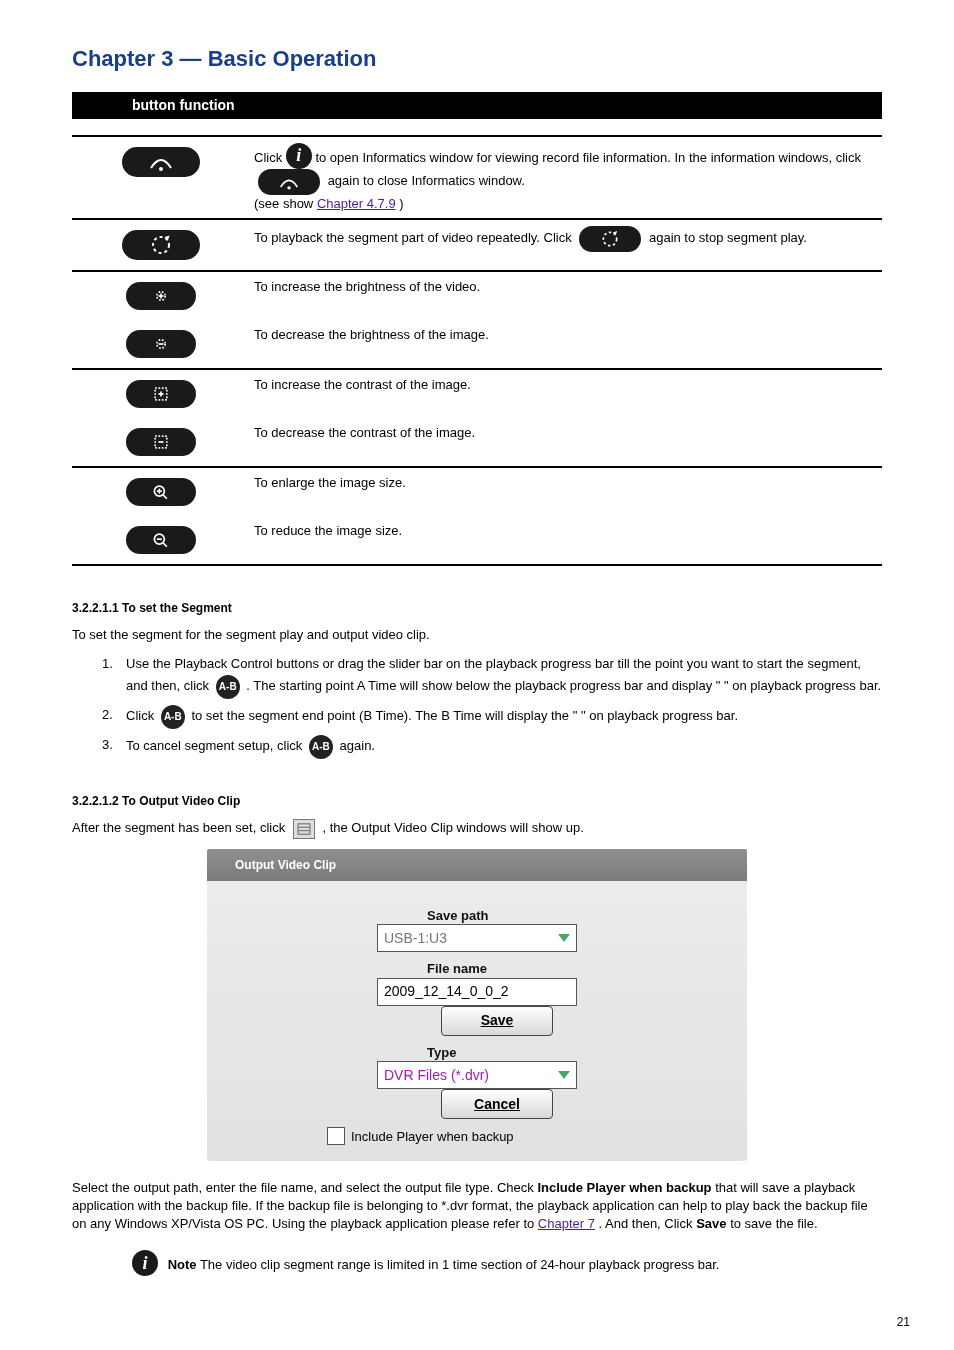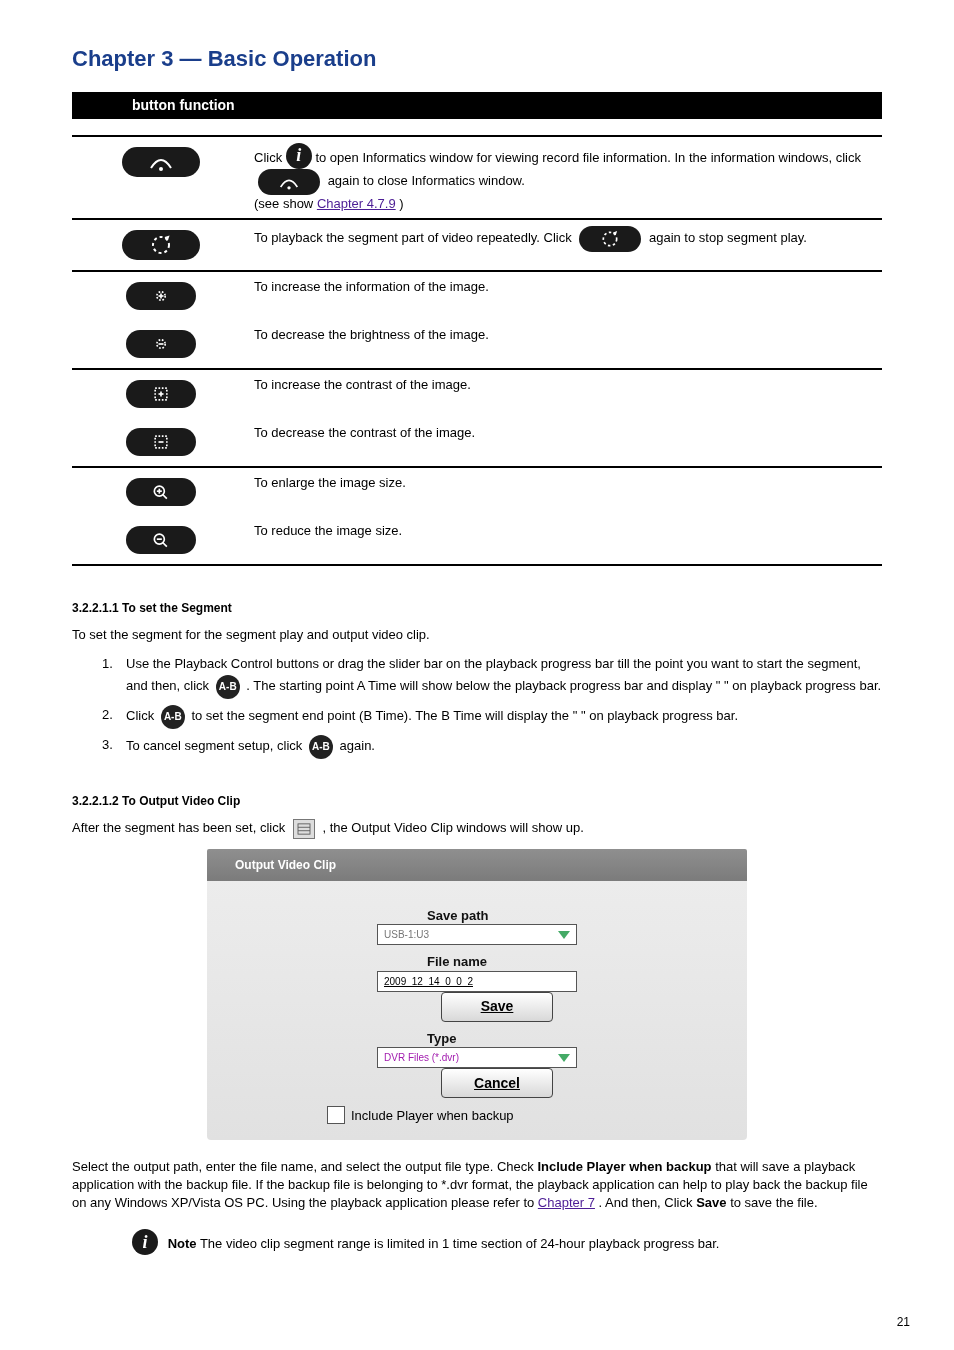--- a/index.html
+++ b/index.html
@@ -125,27 +125,27 @@
   .shot-body {
     background: linear-gradient(#ececec,#e1e1e1);
     padding: 18px 20px 16px 20px;
     border-radius: 0 0 4px 4px;
   }
   .shot-row {
     display:flex; align-items:center; margin:8px 0;flex-direction:column;
   }
   .shot-label { width:100px; font-weight:bold; color:#111; }
   .shot-select, .shot-input {
-    height:21px; border:1px solid #555; background:#fff;
-    padding:0 6px; font-size:10px; color:#333;
+    height:28px; border:1px solid #555; background:#fff;
+    padding:0 6px; font-size:14px; color:#333;
     display:flex; align-items:center; justify-content:space-between;
     box-sizing:border-box;
   }
   .shot-select { width: 200px; }
-  .shot-input  { width: 200px; color:#000;text-decoration:underline; }
+  .shot-input  { width: 200px; color:#000; }
   .shot-select .tri {
     width:0;height:0;border-left:6px solid transparent;border-right:6px solid transparent;border-top:8px solid #4a6; 
   }
   .shot-btn {
     margin-left: 40px;
     width:110px; height:28px;
     background: linear-gradient(#fff,#d8d8d8);
     border:1px solid #444;
     border-radius:4px;
     display:flex; align-items:center; justify-content:center;
@@ -235,21 +235,21 @@
     <tr>
       <td class="col-icon">
         <span class="pill small">
           <svg class="wicon" viewBox="0 0 26 24" style="width:22px;height:20px">
                 <circle cx="13" cy="12" r="5" style="stroke-dasharray:2 2"></circle>
                 <line x1="13" y1="9" x2="13" y2="15"></line>
                 <line x1="10" y1="12" x2="16" y2="12"></line>
               </svg>
         </span>
       </td>
-      <td class="col-desc"><span>To increase the information of the image.</span></td>
+      <td class="col-desc"><span>To increase the brightness of the video.</span></td>
     </tr>
     <tr class="noTop">
       <td class="col-icon">
         <span class="pill small">
           <svg class="wicon" viewBox="0 0 26 24" style="width:22px;height:20px">
                 <circle cx="13" cy="12" r="5" style="stroke-dasharray:2 2"></circle>
                 <line x1="10" y1="12" x2="16" y2="12"></line>
               </svg>
         </span>
       </td>

